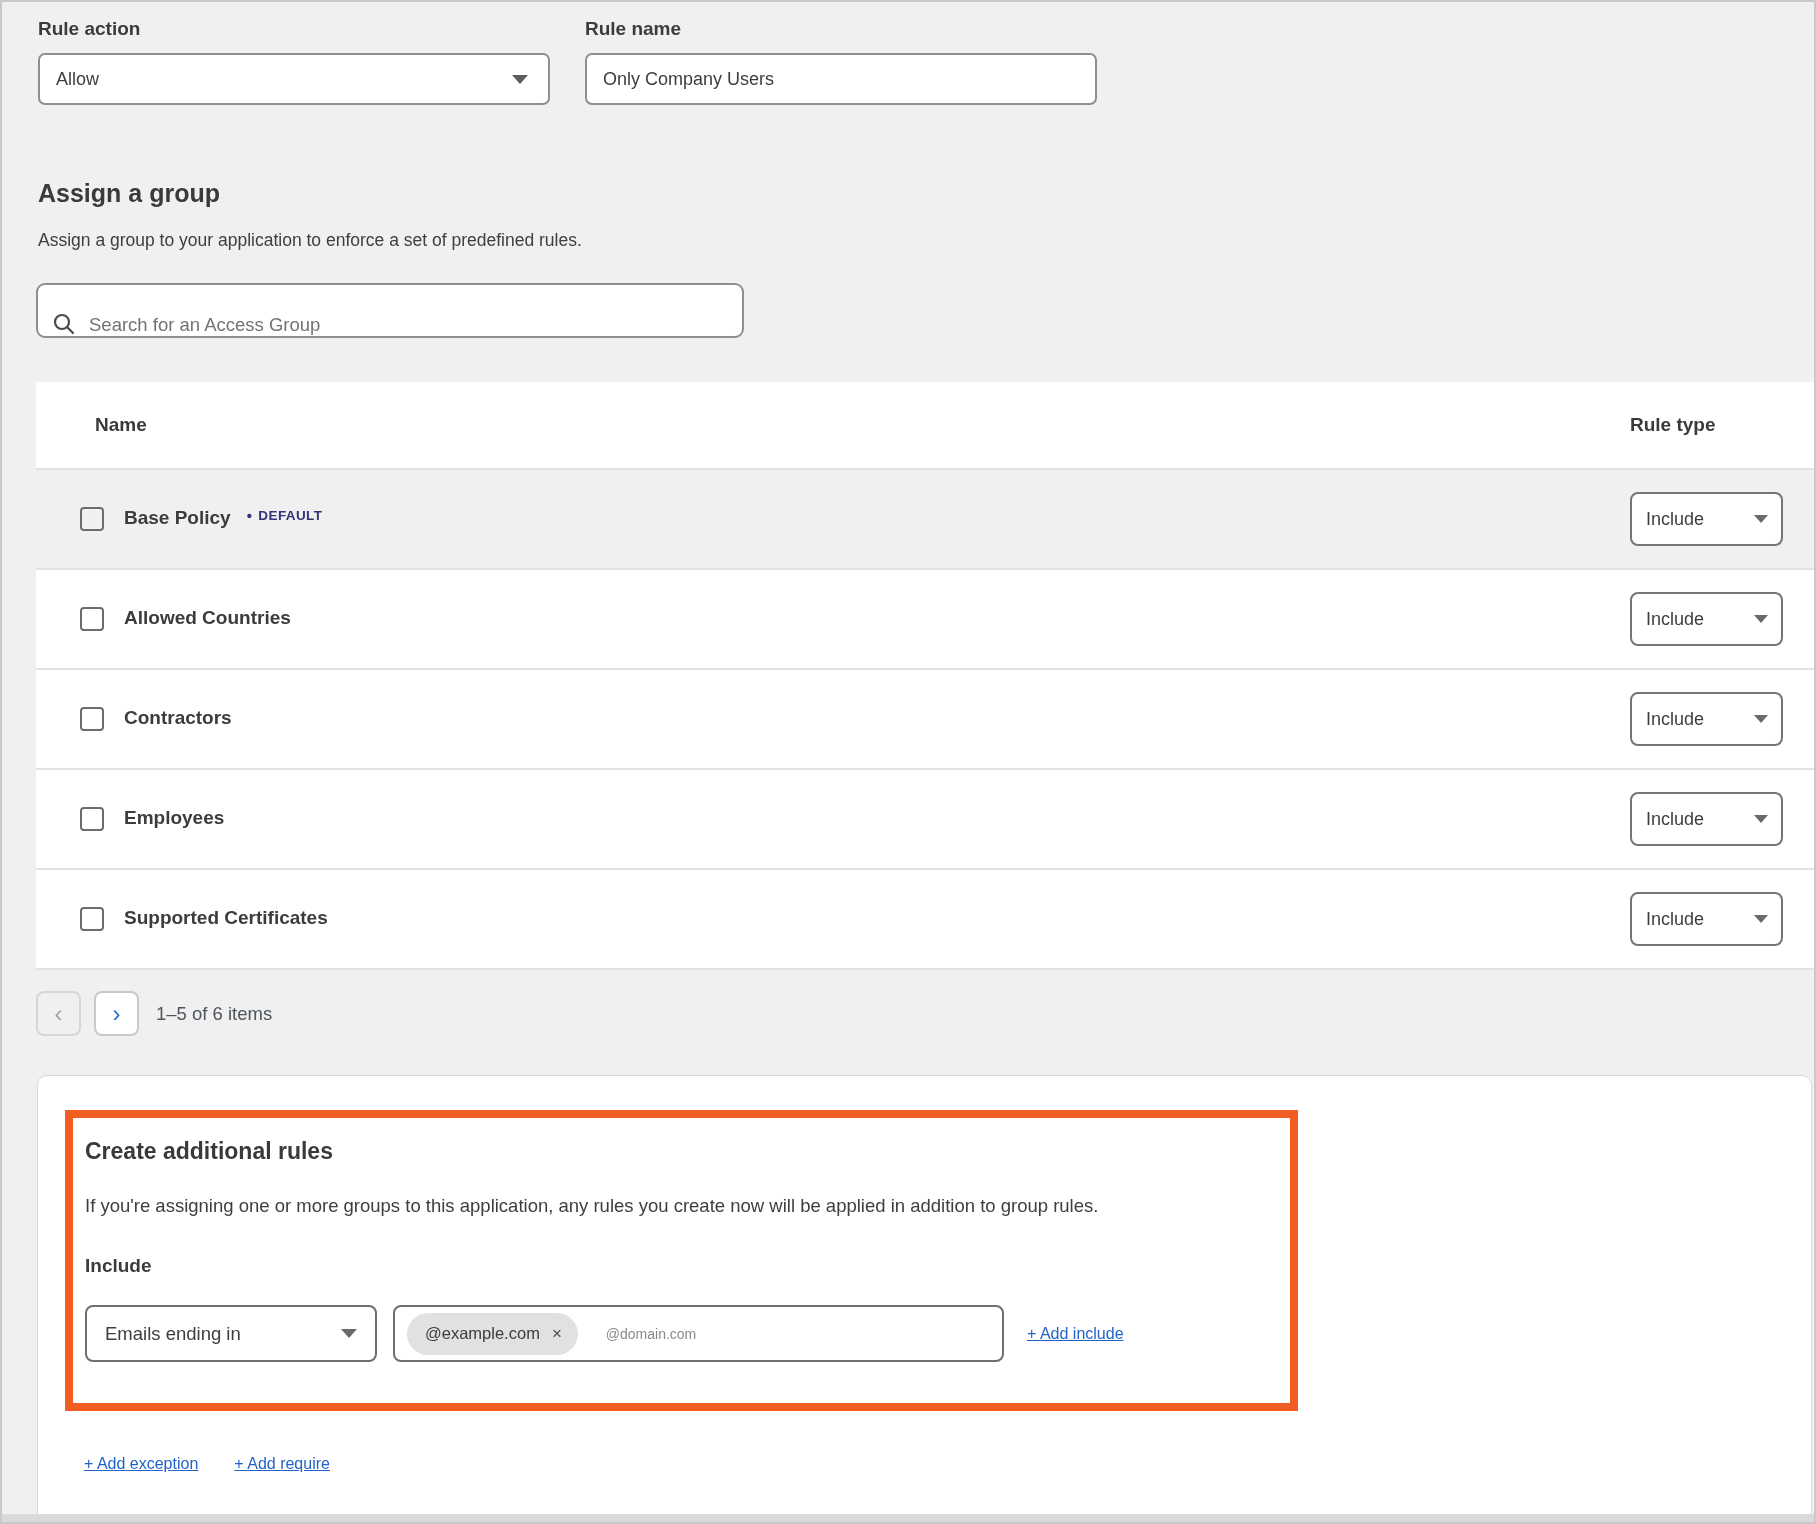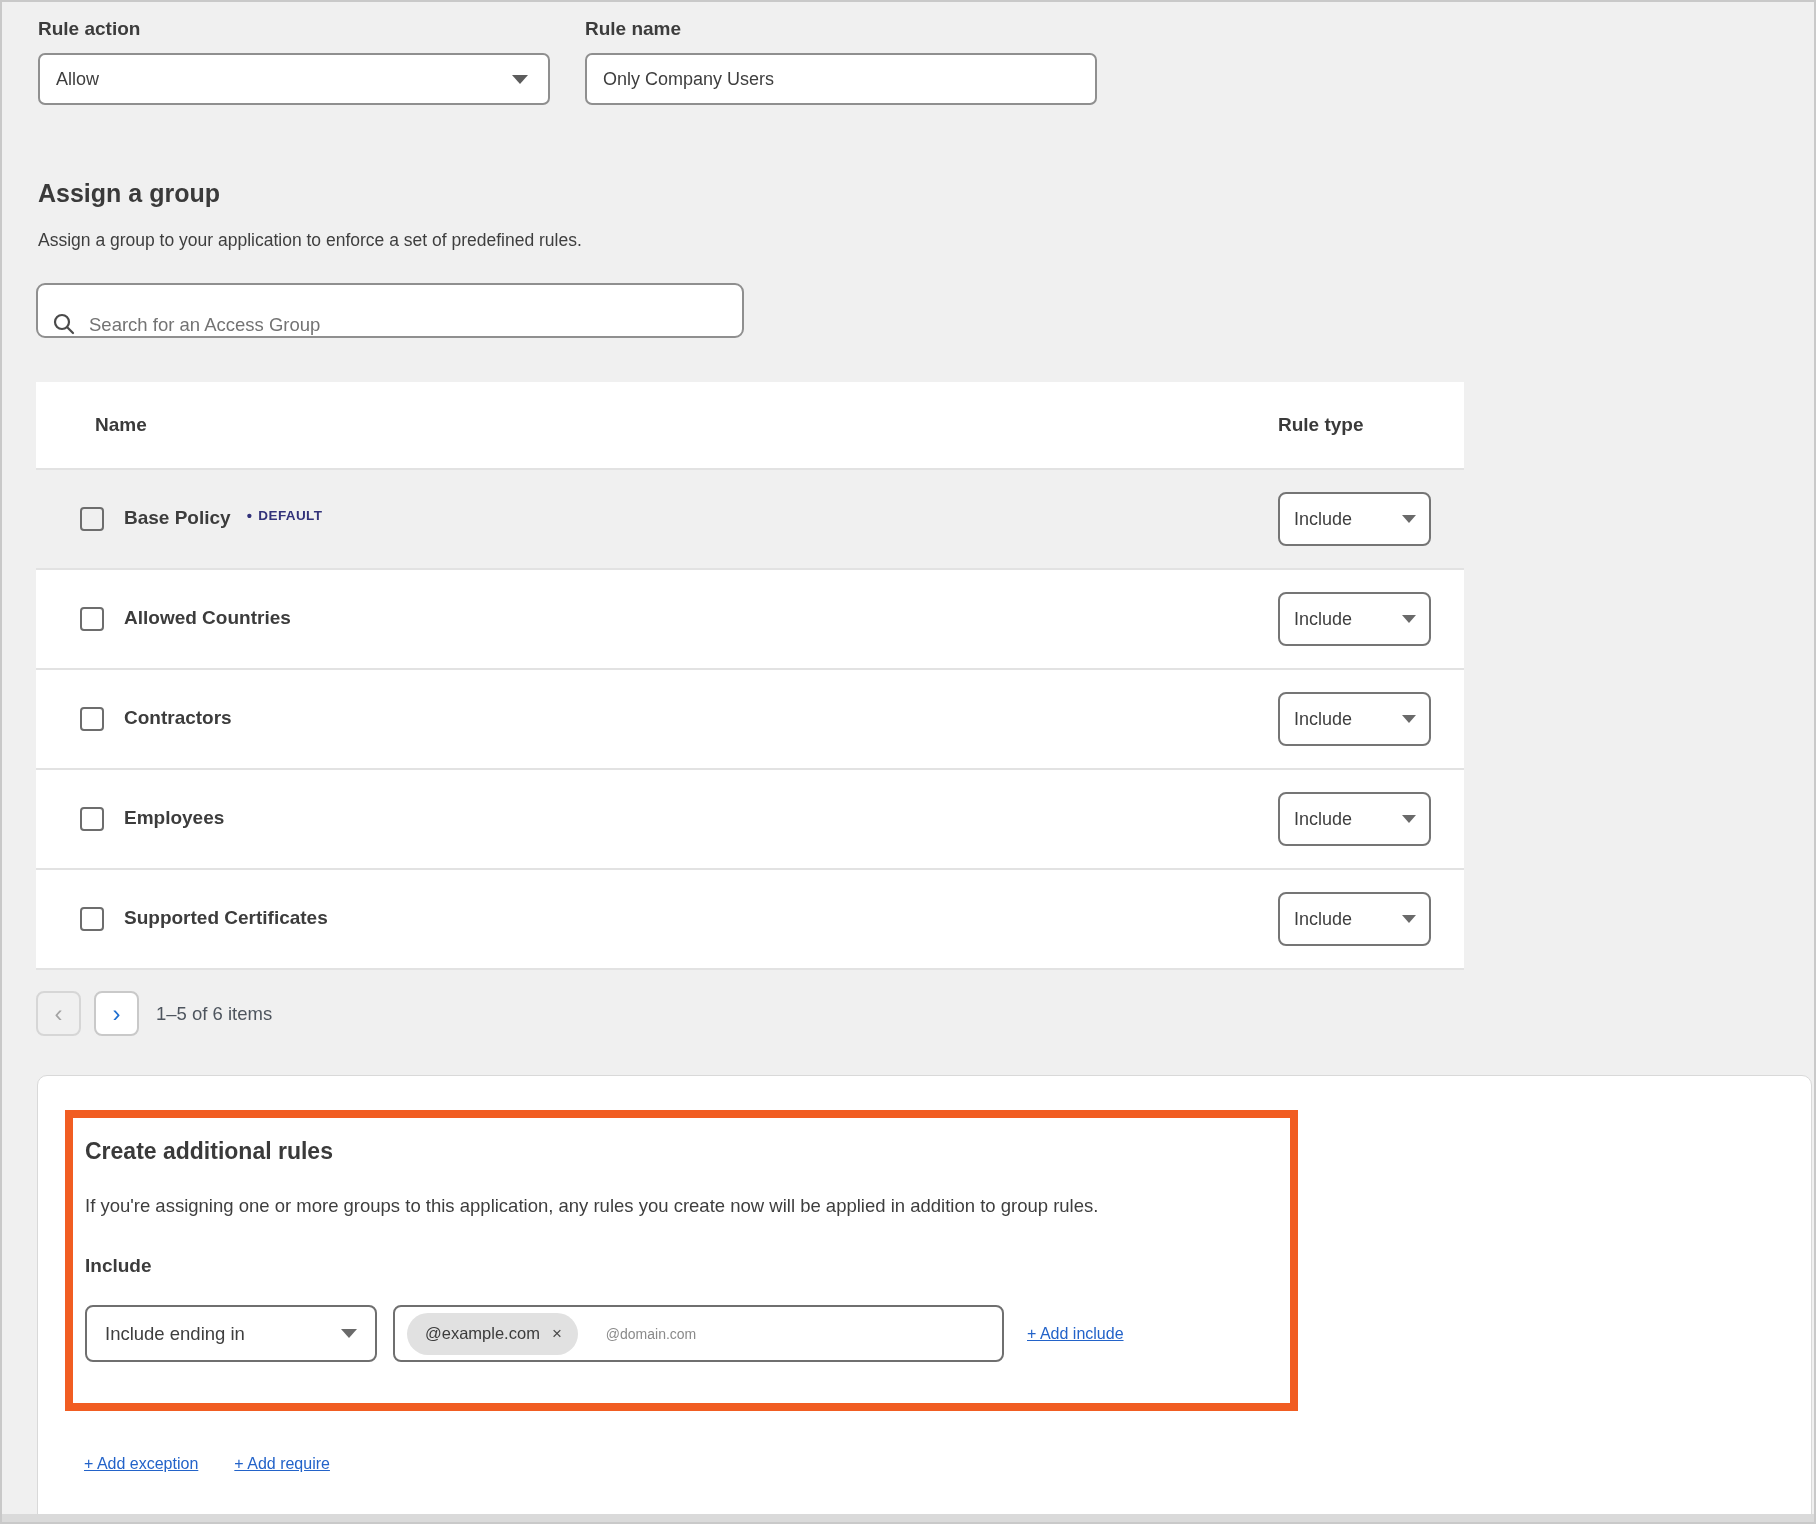--- a/index.html
+++ b/index.html
@@ -45,21 +45,21 @@
     display: flex; align-items: flex-end; padding: 0 14px;
   }
   .search-wrap svg { flex: 0 0 auto; margin-right: 13px; }
   .search-input {
     border: none; outline: none; flex: 1; font-size: 18.5px;
     font-family: "Liberation Sans", sans-serif; color: #3e3e3e; background: transparent;
   }
   .search-input::placeholder { color: #737373; }
 
   
-  .table { margin: 44px 0 0 34px; width: 1428px; background: #fff; }
+  .table { margin: 44px 0 0 34px; width: 1780px; background: #fff; }
   .thead {
     height: 88px; display: flex; align-items: center; background: #fff;
     border-bottom: 2px solid #e2e2e2;
   }
   .th-name { flex: 1; padding-left: 59px; font-size: 19px; font-weight: 700; color: #3a3a3a; }
   .th-rule { width: 186px; font-size: 19px; font-weight: 700; color: #3a3a3a; }
   .trow {
     height: 100px; display: flex; align-items: center;
     border-bottom: 2px solid #e2e2e2; background: #fff;
   }
@@ -252,21 +252,21 @@
   </div>
 
   <div class="card">
     <div class="highlight-box">
       <div class="card-heading">Create additional rules</div>
       <div class="card-desc">If you're assigning one or more groups to this application, any rules you create now will be applied in addition to group rules.</div>
       <div class="include-label">Include</div>
 
       <div class="controls-row">
         <div class="rule-select">
-          <span>Include ending in</span>
+          <span>Emails ending in</span>
           <span class="caret-down"></span>
         </div>
 
         <div class="tag-input">
           <span class="chip">
             <span>@example.com</span>
             <span class="chip-close">×</span>
           </span>
           <input class="tag-text-input" type="text" placeholder="@domain.com" style="">
         </div>

